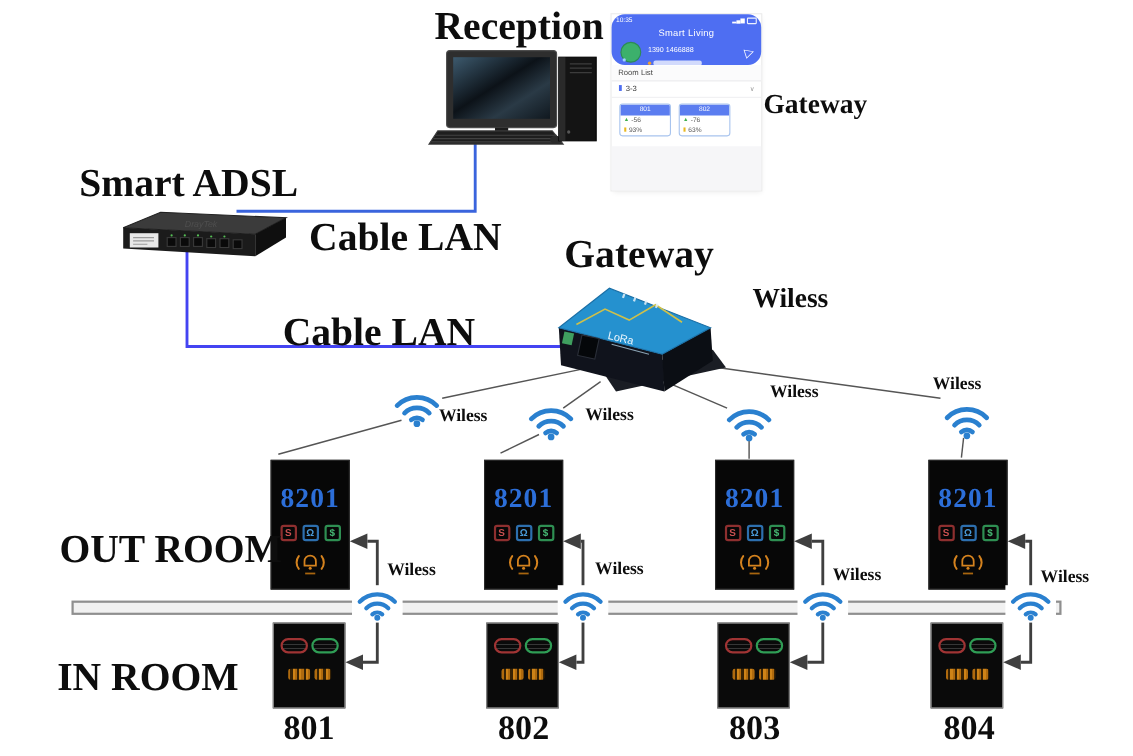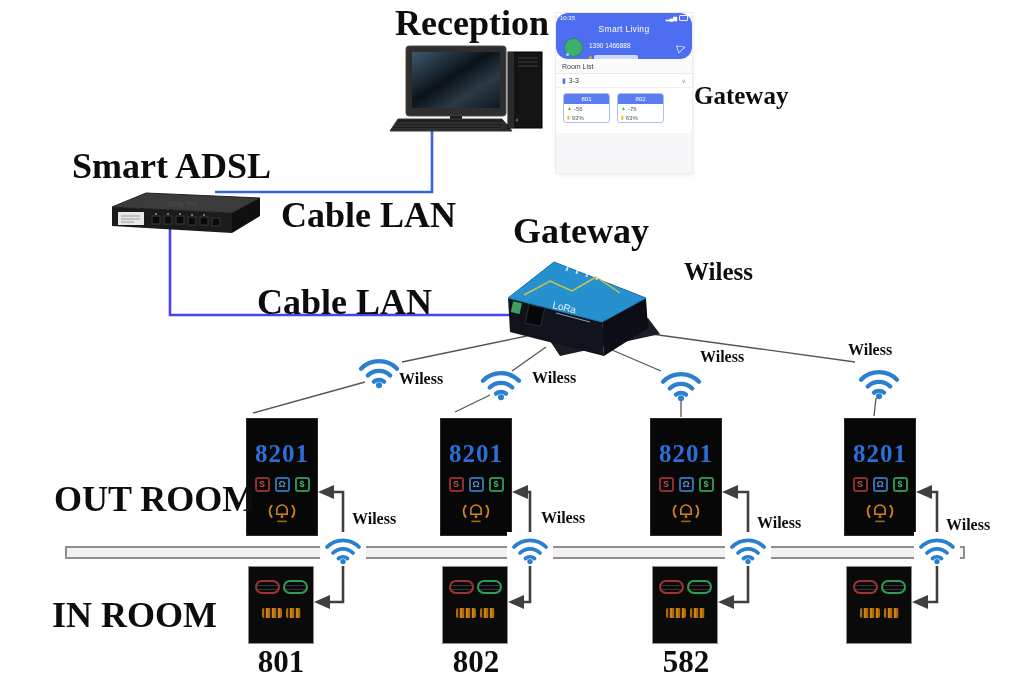--- a/index.html
+++ b/index.html
@@ -378,21 +378,22 @@
       <span class="pill green"></span>
     </div>
     <div class="marks">
       <span class="mark m1"></span>
       <span class="mark m2"></span>
     </div>
   </div>
 
   <div class="room-num" style="left:236px;top:644px;">801</div>
   <div class="room-num" style="left:431px;top:644px;">802</div>
-  <div class="room-num" style="left:641px;top:644px;">582</div>
+  <div class="room-num" style="left:641px;top:644px;">803</div>
+  <div class="room-num" style="left:836px;top:644px;">804</div>
 
   <div class="app">
     <div class="app-header">
       <div class="status-row">
         <span>10:35</span>
         <span class="status-right">
           <span>▂▄▆</span>
           <span class="batt"></span>
         </span>
       </div>

